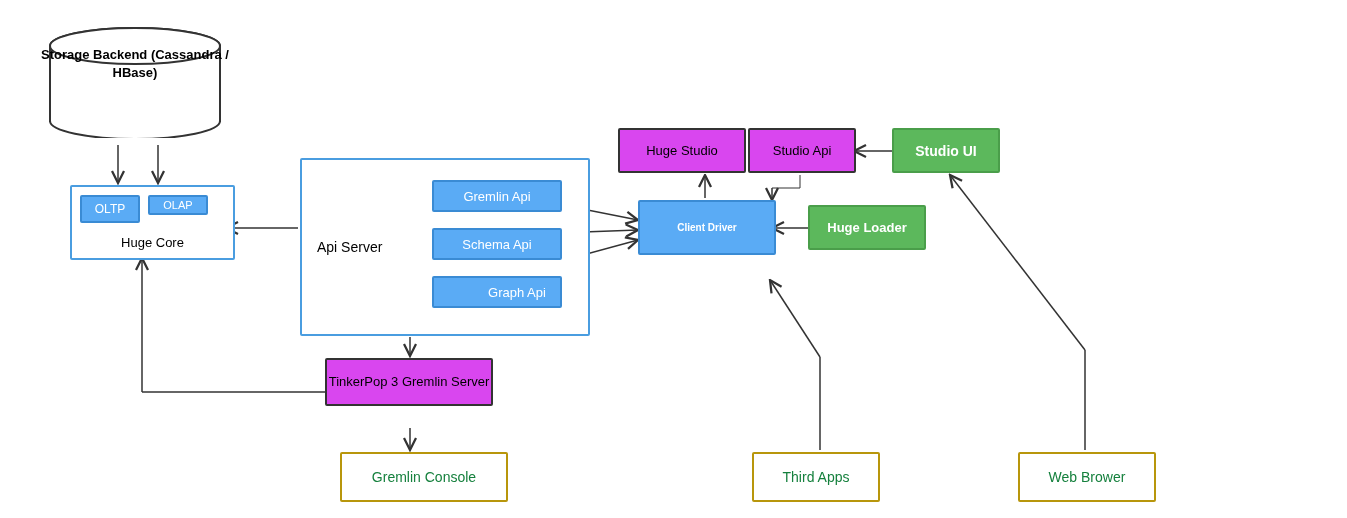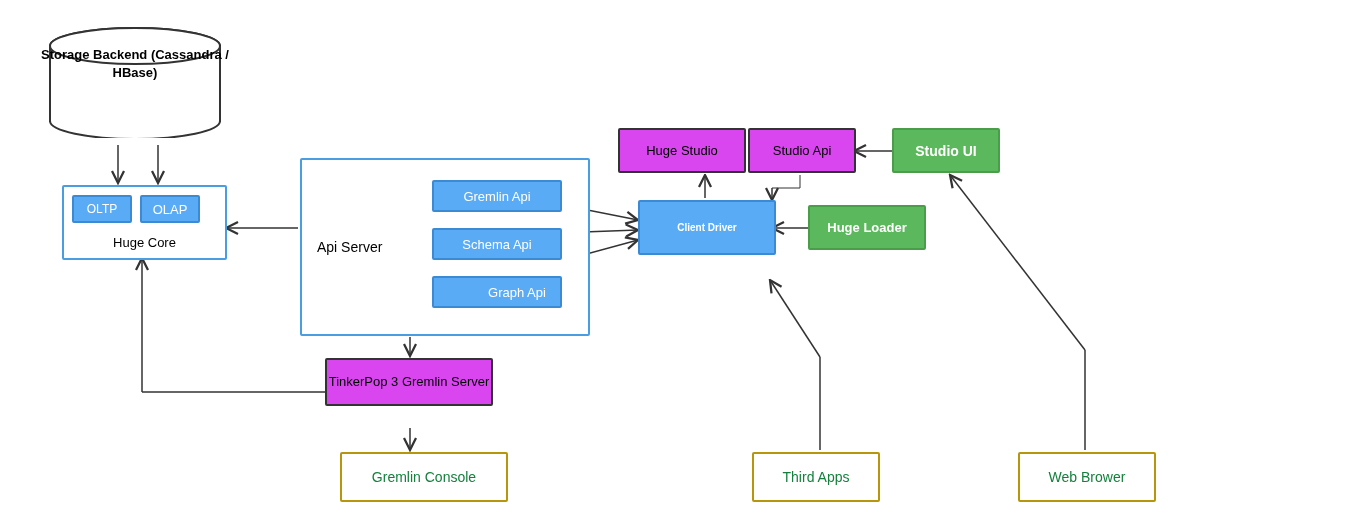--- a/index.html
+++ b/index.html
@@ -139,27 +139,27 @@
       <ellipse cx="95" cy="103" rx="85" ry="18" fill="white" stroke="#333" stroke-width="2"></ellipse>
       <rect x="10" y="28" width="170" height="75" fill="white" stroke="none"></rect>
       <line x1="10" y1="28" x2="10" y2="103" stroke="#333" stroke-width="2"></line>
       <line x1="180" y1="28" x2="180" y2="103" stroke="#333" stroke-width="2"></line>
       <ellipse cx="95" cy="28" rx="85" ry="18" fill="white" stroke="#333" stroke-width="2"></ellipse>
     </svg>
     <div style="position:absolute; top:28px; left:0; width:190px; text-align:center; font-size:13px; font-weight:bold; line-height:1.4;">Storage Backend
 (Cassandra / HBase)</div>
   </div>
 
-  <div class="box box-white-blue" style="left:62px; top:185px; width:165px; height:75px; flex-direction:column; gap:6px; padding-top:32px;">
+  <div class="box box-white-blue" style="left:70px; top:185px; width:165px; height:75px; flex-direction:column; gap:6px; padding-top:32px;">
 
     <div style="position:absolute; top:8px; left:8px; display:flex; gap:8px;">
       <div class="box box-blue" style="position:relative; width:60px; height:28px; font-size:12px;">
           <span>OLTP</span>
         </div>
-      <div class="box box-blue" style="position:relative; width:60px; height:28px; font-size:13px;">
+      <div class="box box-blue" style="position:relative; width:60px; height:20px; font-size:11px;">
           <span>OLAP</span>
         </div>
     </div>
     <span style="position:absolute; bottom:8px; left:0; width:100%; text-align:center; font-size:13px;">Huge Core</span>
   </div>
 
   <div class="box box-white-blue-large" style="left:300px; top:158px; width:290px; height:178px; flex-direction:column; justify-content:space-between; padding:15px 15px 15px 10px;">
     <span style="position:absolute; left:15px; top:50%; transform:translateY(-50%); font-size:14px;">Api Server</span>
 
     <div class="box box-blue" style="position:absolute; left:130px; top:20px; width:130px; height:32px; font-size:13px;">

